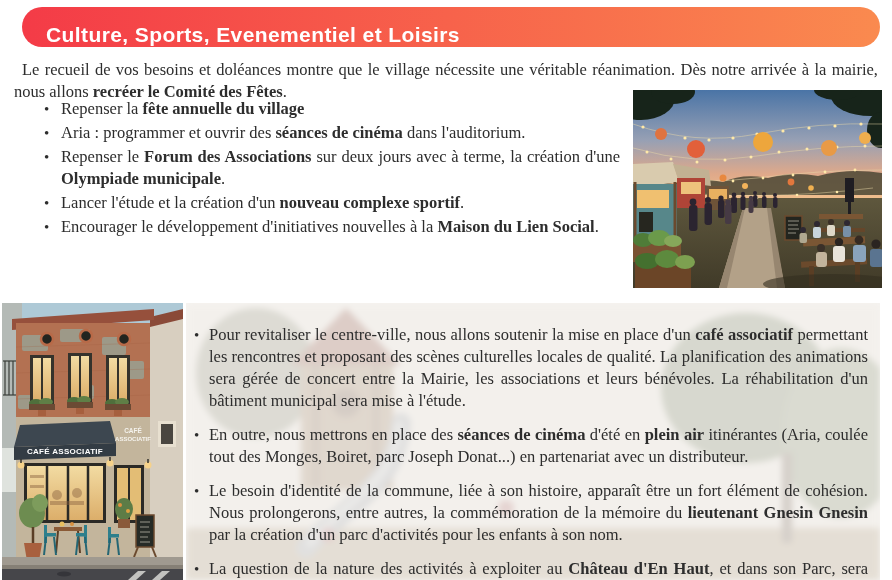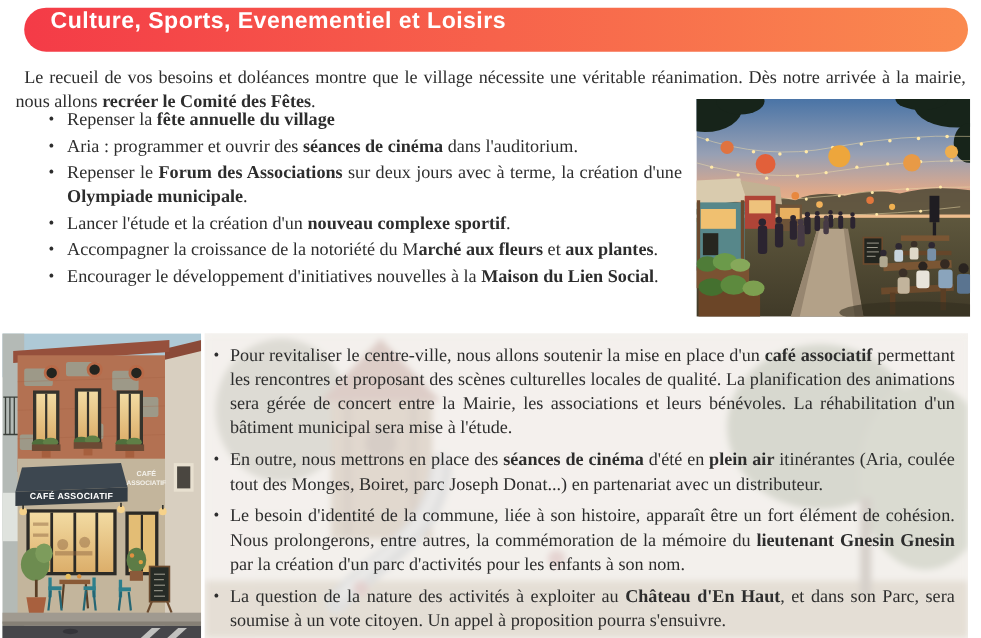--- a/index.html
+++ b/index.html
@@ -5,21 +5,21 @@
   html,body{margin:0;padding:0;}
   body{
     width:892px;height:580px;position:relative;background:#ffffff;
     font-family:"Liberation Serif", serif;color:#2d2d2d;overflow:hidden;
     -webkit-font-smoothing:antialiased;
   }
   .b{font-weight:700;}
   
   .banner{
     position:absolute;left:22px;top:7px;width:858px;height:40px;
-    border-radius:21px;display:flex;align-items:flex-start;box-sizing:border-box;
+    border-radius:21px;display:flex;align-items:flex-end;box-sizing:border-box;
     font-family:"Liberation Sans", sans-serif;font-weight:700;
     color:#ffffff;font-size:21px;letter-spacing:0.4px;
   }
   .banner span{margin-left:24px;}
   
   .intro{
     position:absolute;left:14px;top:42px;width:864px;
     font-size:16.5px;line-height:22px;text-align:justify;text-indent:8px;
   }
   
@@ -40,38 +40,37 @@
     position:absolute;left:186px;top:303px;width:694px;height:277px;
     background:#f5f3f0;box-sizing:border-box;overflow:hidden;
   }
   .panel-bg{position:absolute;left:0;top:0;width:100%;height:100%;
     opacity:0.22;filter:blur(3px);}
   ul.panel-list{
     position:absolute;left:10px;top:9px;width:672px;
     margin:0;padding:0;list-style:none;
     font-size:16.5px;line-height:22px;text-align:justify;
   }
-  ul.panel-list li{position:relative;padding-left:13px;margin-bottom:7px;}
+  ul.panel-list li{position:relative;padding-left:13px;margin-bottom:7px;margin-top:12px;}
   ul.panel-list li::before{content:"•";position:absolute;left:-2px;top:0;font-size:15px;}
 </style>
 </head>
 <body>
 
 <div class="banner" style="background: linear-gradient(90deg, rgb(244, 59, 71), rgb(250, 138, 79));">
   <span>Culture, Sports, Evenementiel et Loisirs</span>
 </div>
 
 <p class="intro"><span>Le recueil de vos besoins et doléances montre que le village nécessite une véritable réanimation. Dès notre arrivée à la mairie, nous allons </span><span class="b">recréer le Comité des Fêtes</span><span>.</span></p>
 
 <ul class="prog">
     <li><span>Repenser la </span><span class="b">fête annuelle du village</span></li>
     <li><span>Aria : programmer et ouvrir des </span><span class="b">séances de cinéma</span><span> dans l'auditorium.</span></li>
     <li><span>Repenser le </span><span class="b">Forum des Associations</span><span> sur deux jours avec à terme, la création d'une </span><span class="b">Olympiade municipale</span><span>.</span></li>
     <li><span>Lancer l'étude et la création d'un </span><span class="b">nouveau complexe sportif</span><span>.</span></li>
-    <li><span>Accompagner la croissance de la notoriété du M</span><span class="b">arché aux fleurs</span><span> et </span><span class="b">aux plantes</span><span>.</span></li>
     <li><span>Encourager le développement d'initiatives nouvelles à la </span><span class="b">Maison du Lien Social</span><span>.</span></li>
   </ul>
 
 <div class="photo market-photo">
   <svg width="249" height="198" viewBox="0 0 249 198" preserveAspectRatio="none">
     <defs>
       <linearGradient id="sky" x1="0" y1="0" x2="0" y2="1">
         <stop offset="0" stop-color="#4a74a6"></stop>
         <stop offset="0.45" stop-color="#97a0b4"></stop>
         <stop offset="0.75" stop-color="#dfa98a"></stop>

